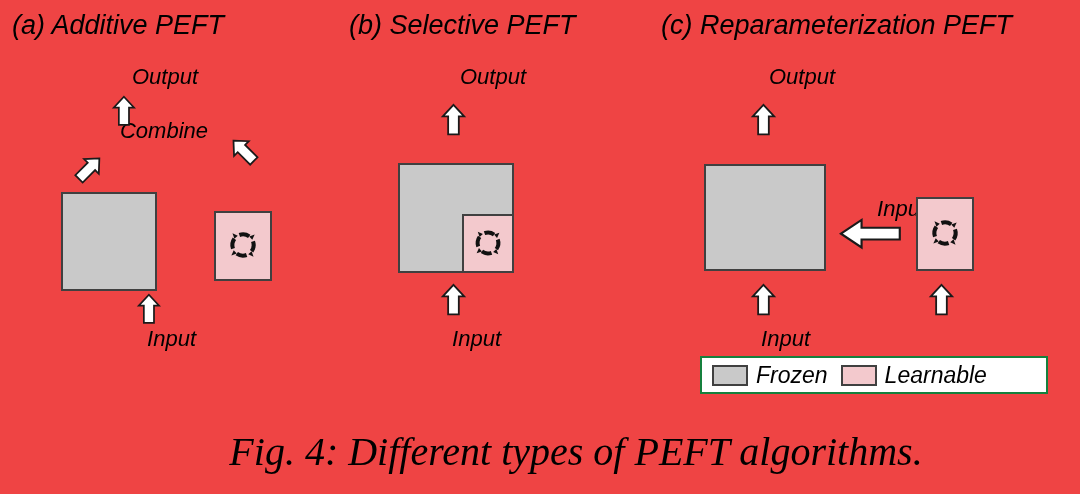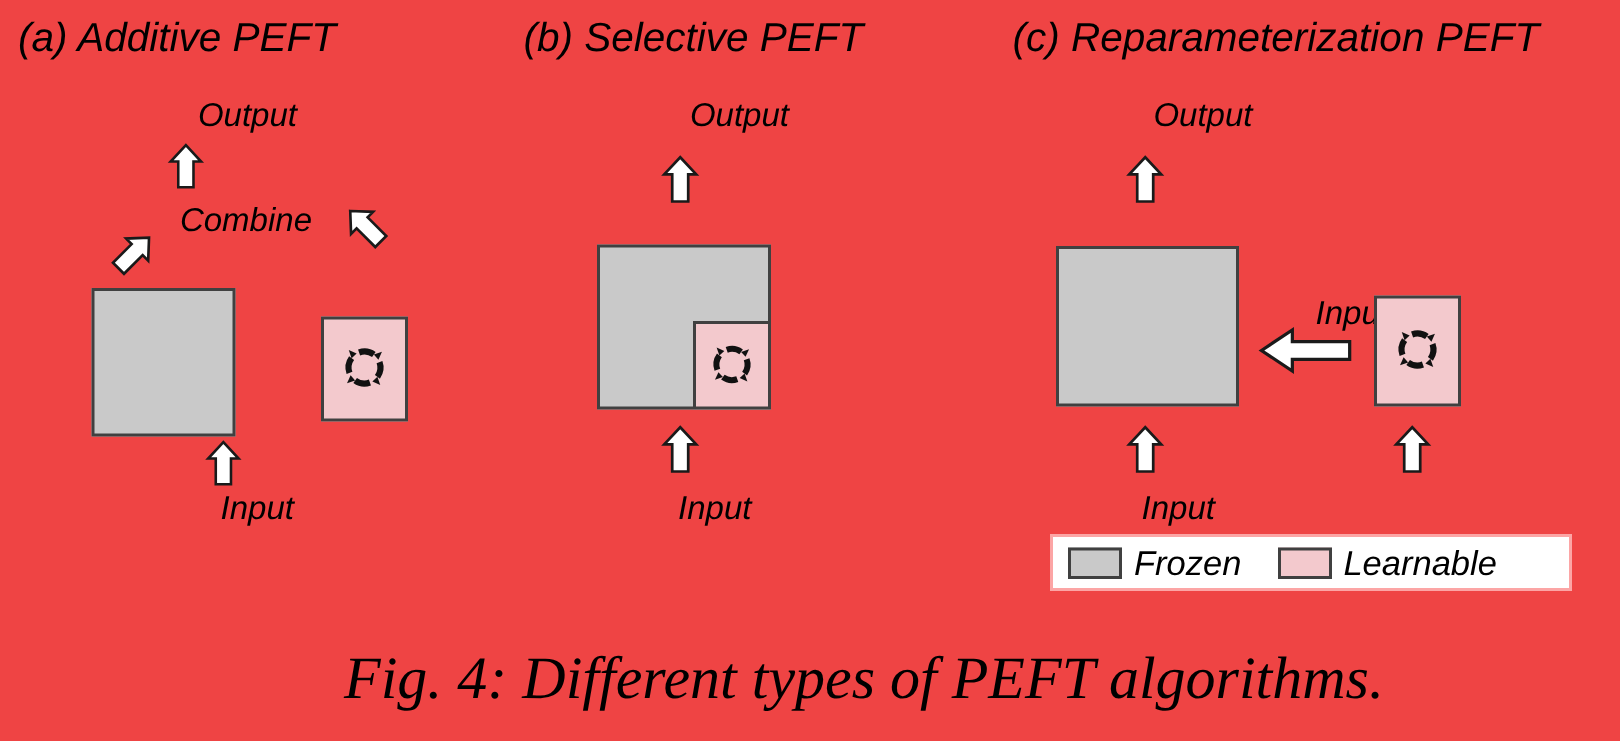--- a/index.html
+++ b/index.html
@@ -49,21 +49,21 @@
     position: absolute;
     left: 0;
     top: 0;
     width: 1080px;
     height: 494px;
     pointer-events: none;
   }
   .legend-box {
     position: absolute;
     box-sizing: border-box;
-    border: 2px solid #fca5a5;
+    border: 2px solid #15803d;
     background: #ffffff;
     display: flex;
     align-items: center;
     gap: 10px;
     padding: 0 10px;
   }
   .legend-item {
     display: flex;
     align-items: center;
     gap: 8px;
@@ -93,24 +93,24 @@
     padding-left: 36px;
   }
 </style>
 </head>
 <body>
 
 <div id="figure">
 
   <div class="panel-title" style="left:12px; top:12px;">(a) Additive PEFT</div>
   <div class="panel-title" style="left:349px; top:12px;">(b) Selective PEFT</div>
-  <div class="panel-title" style="left:661px; top:12px;margin-left:14px;">(c) Reparameterization PEFT</div>
+  <div class="panel-title" style="left:661px; top:12px;">(c) Reparameterization PEFT</div>
 
   <div class="lbl" style="left:58px; top:66px; width:140px;">Output</div>
-  <div class="lbl" style="left:48px; top:136px; width:160px;">Combine</div>
+  <div class="lbl" style="left:48px; top:120px; width:160px;">Combine</div>
   <div class="lbl" style="left:106px; top:328px; width:90px;">Input</div>
 
   <div class="box frozen" style="left:61px; top:192px; width:96px; height:99px;"></div>
 
   <div class="box learnable" style="left:214px; top:211px; width:58px; height:70px;"></div>
 
   <div class="lbl" style="left:386px; top:66px; width:140px;">Output</div>
   <div class="lbl" style="left:411px; top:328px; width:90px;">Input</div>
 
   <div class="box frozen" style="left:398px; top:163px; width:116px; height:110px;"></div>
@@ -193,21 +193,21 @@
     <g>
       <use href="#rotate-arrows-shape" transform="translate(945,233) scale(0.82)"></use>
     </g>
   </svg>
 
   <div class="legend-box" style="left:700px; top:356px; width:348px; height:38px;">
     <div class="legend-item">
       <span class="legend-swatch frozen"></span>
       <span class="legend-label">Frozen</span>
     </div>
-    <div class="legend-item" style="margin-left:14px;">
+    <div class="legend-item" style="margin-left:3px;">
       <span class="legend-swatch learnable"></span>
       <span class="legend-label">Learnable</span>
     </div>
   </div>
 
   <div class="caption" style="top:432px;">Fig. 4: Different types of PEFT algorithms.</div>
 
 </div>
 
 </body></html>

